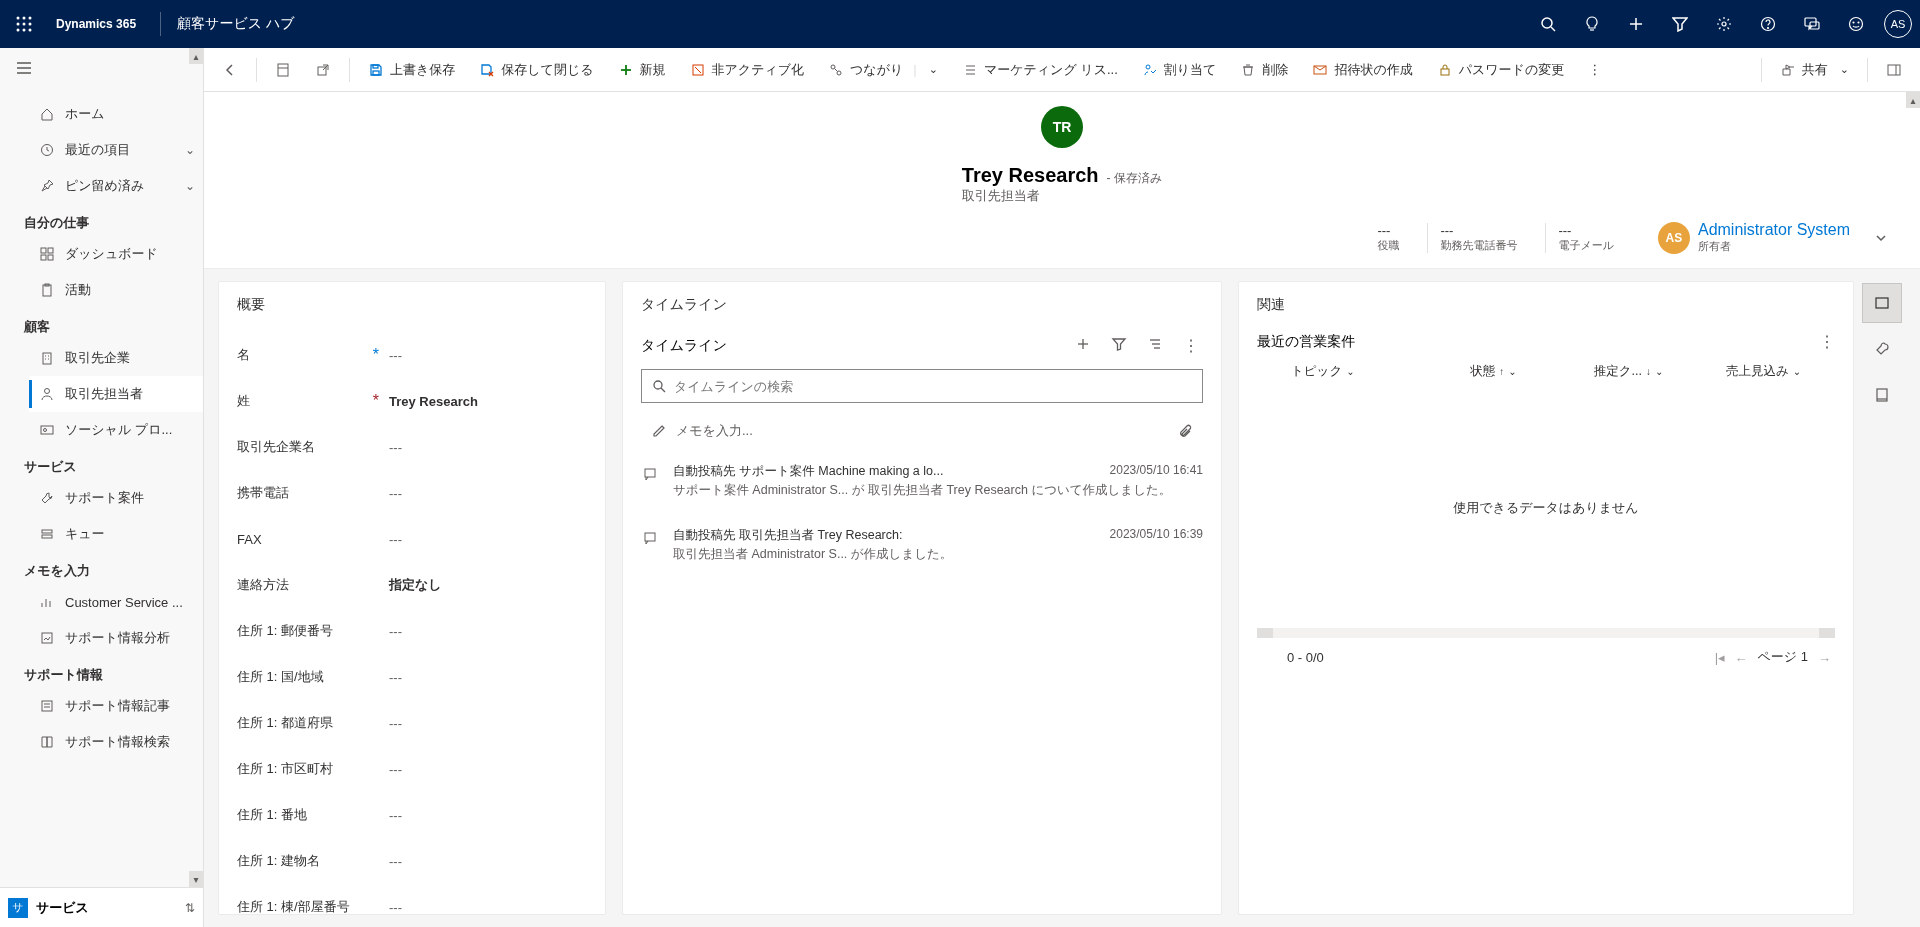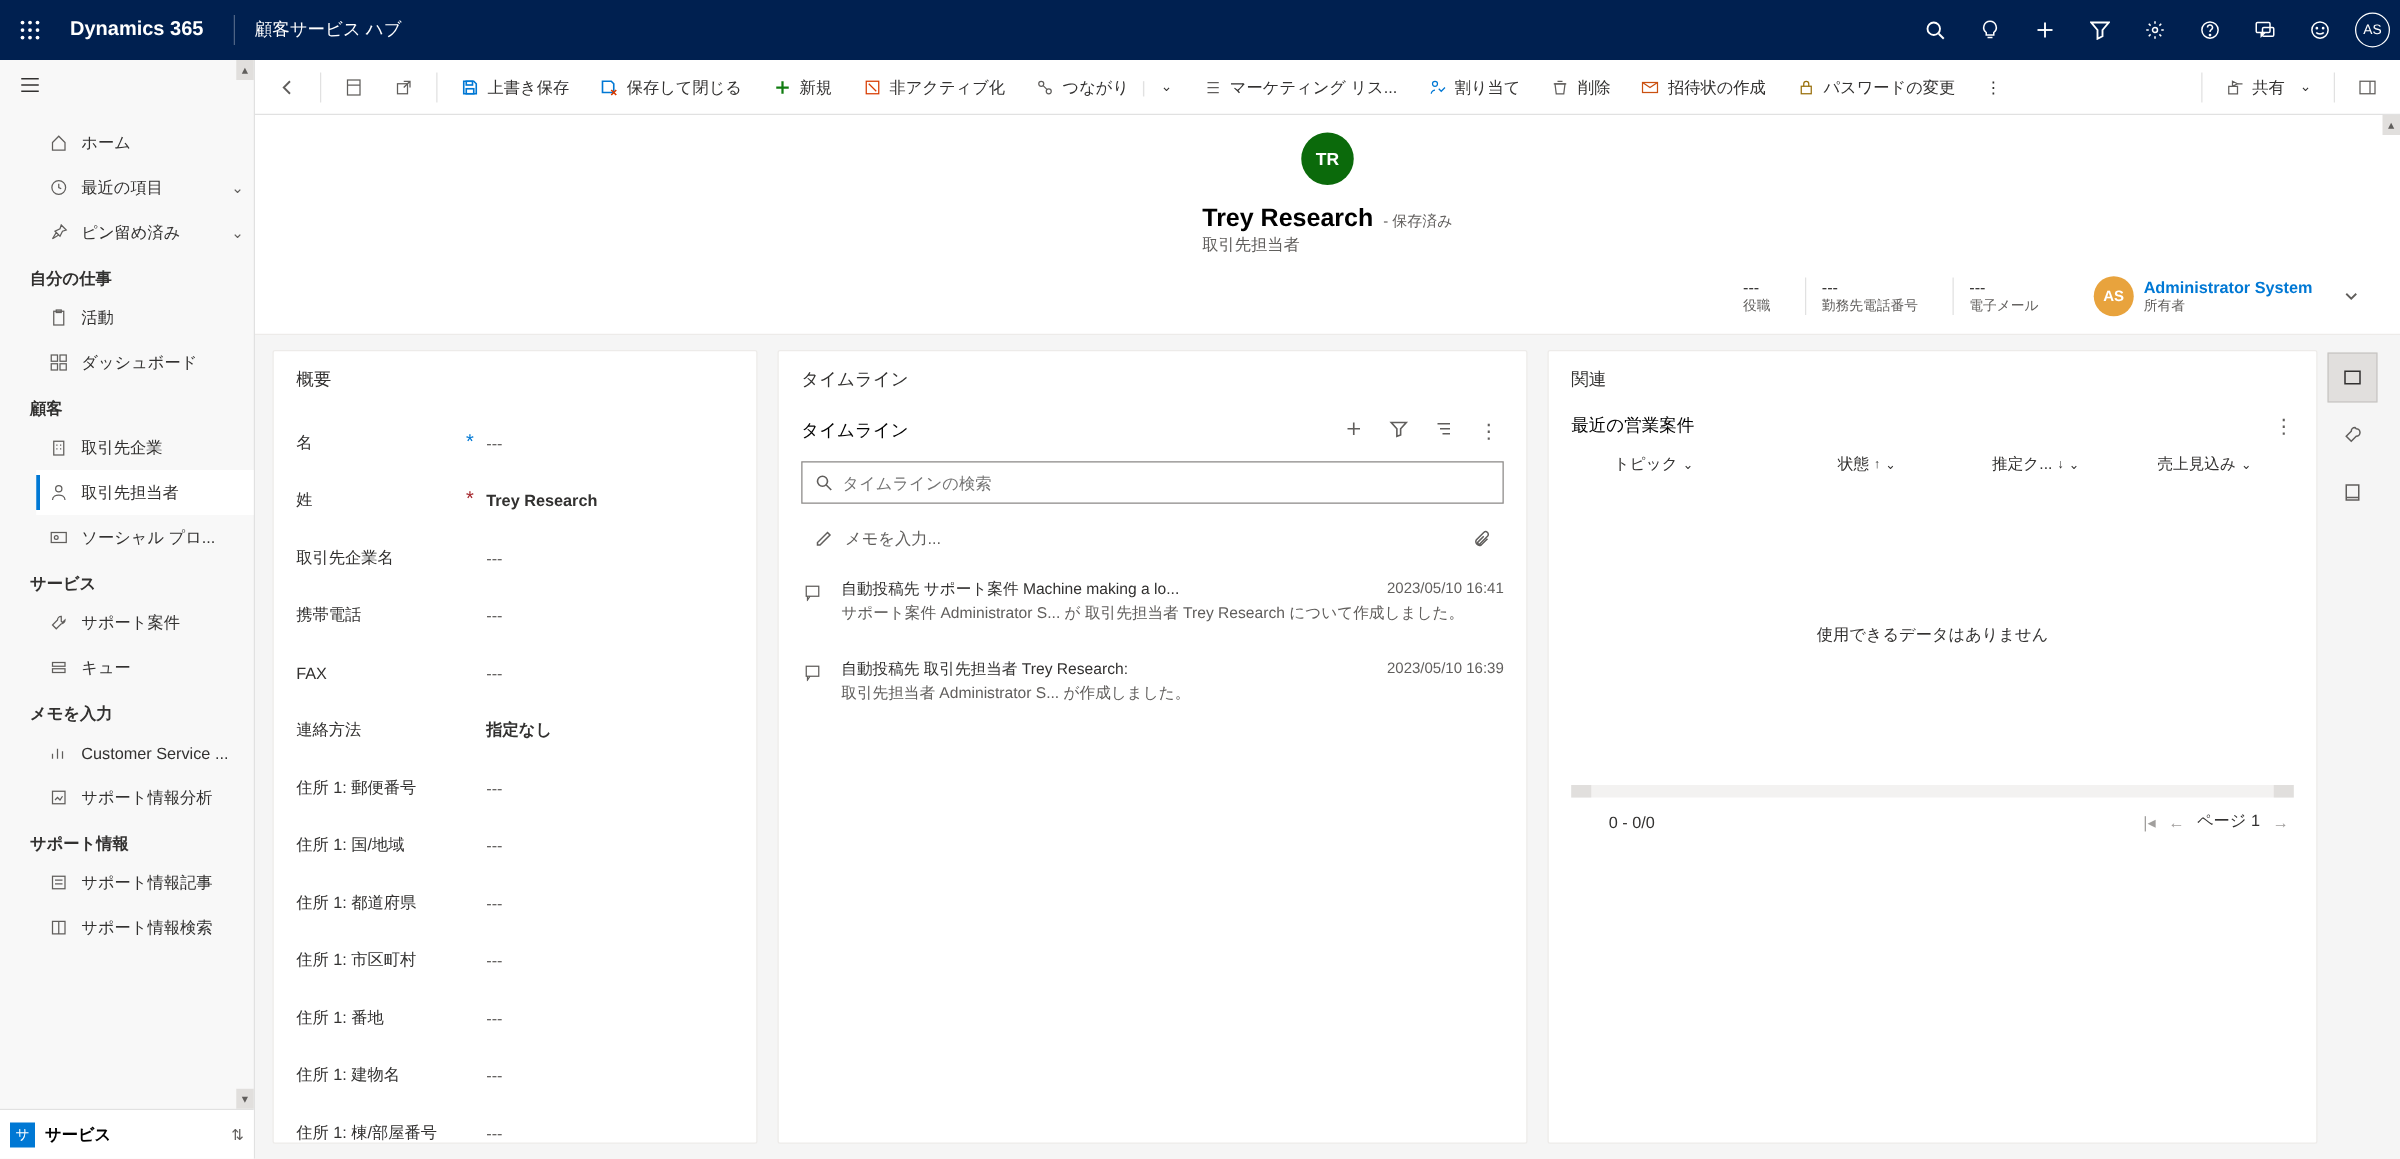--- a/index.html
+++ b/index.html
@@ -2,21 +2,21 @@
 <html><head>
 <meta charset="utf-8">
 <style>
 * { margin: 0; padding: 0; box-sizing: border-box; font-family: "Segoe UI", "Yu Gothic UI", sans-serif; }
 body { background: #fff; overflow: hidden; width: 1920px; height: 927px; }
 
 
 .topnav { background: #002050; height: 48px; display: flex; align-items: center; color: #fff; padding: 0 8px; }
 .topnav-left { display: flex; align-items: center; gap: 8px; flex: 1; }
 .waffle { width: 32px; height: 32px; display: flex; align-items: center; justify-content: center; cursor: pointer; }
-.brand { font-size: 16px; font-weight: 600; padding: 0 8px; }
+.brand { font-size: 12px; font-weight: 600; padding: 0 8px; }
 .divider-v { width: 1px; height: 24px; background: rgba(255,255,255,0.3); margin: 0 8px; }
 .app-name { font-size: 14px; }
 .topnav-right { display: flex; align-items: center; gap: 4px; }
 .topnav-icon { width: 40px; height: 40px; display: flex; align-items: center; justify-content: center; cursor: pointer; color: #fff; }
 .avatar { width: 28px; height: 28px; border-radius: 50%; border: 1px solid #fff; display: flex; align-items: center; justify-content: center; font-size: 11px; margin-left: 4px; }
 
 
 .shell { display: flex; height: calc(100% - 48px); }
 .hamburger { height: 40px; display: flex; align-items: center; justify-content: center; cursor: pointer; }
 .sidebar-scroll { flex: 1; overflow-y: auto; padding-top: 8px; }
@@ -49,21 +49,21 @@
 .record-status { font-size: 12px; color: #605e5c; }
 .record-subtitle { font-size: 13px; color: #605e5c; }
 .header-fields { margin-left: auto; display: flex; align-items: center; gap: 16px; }
 .hf { display: flex; flex-direction: column; padding: 0 12px; border-left: 1px solid #e1e1e1; }
 .hf:first-child { border-left: none; }
 .hf-val { font-size: 13px; color: #323130; }
 .hf-label { font-size: 11px; color: #605e5c; }
 .owner-block { display: flex; align-items: center; gap: 8px; padding-left: 16px; }
 .owner-avatar { width: 32px; height: 32px; border-radius: 50%; background: #e8a33d; color: #fff; display: flex; align-items: center; justify-content: center; font-size: 12px; font-weight: 600; position: relative; }
 .owner-text { display: flex; flex-direction: column; }
-.owner-name { font-size: 13px; color: #0078d4; font-weight: bold; }
+.owner-name { font-size: 16px; color: #0078d4; }
 
 
 .body { flex: 1; background: #f5f5f5; padding: 12px 14px; display: flex; gap: 16px; overflow: auto; }
 .col { background: #fff; border: 1px solid #edebe9; border-radius: 2px; padding: 14px 18px; }
 .col1 { width: 388px; }
 .col2 { flex: 1; min-width: 480px; }
 .col3 { width: 616px; }
 .col-title { font-size: 14px; font-weight: 400; color: #323130; margin-bottom: 18px; }
 
 
@@ -243,36 +243,36 @@
               </svg>
             </span>
             <span class="nav-label">ピン留め済み</span>
             <span class="nav-chevron">⌄</span>
           </div>
 
         <div class="nav-section">自分の仕事</div>
         <div class="nav-item">
             <span class="nav-icon">
               <svg width="14" height="14" viewBox="0 0 14 14" fill="none" stroke="currentColor">
-                <rect x="3" y="2" width="8" height="11"></rect>
-                <rect x="5" y="1" width="4" height="2"></rect>
-              </svg>
-            </span>
-            <span class="nav-label">活動</span>
-          </div>
-        <div class="nav-item">
-            <span class="nav-icon">
-              <svg width="14" height="14" viewBox="0 0 14 14" fill="none" stroke="currentColor">
                 <rect x="1" y="1" width="5" height="5"></rect>
                 <rect x="8" y="1" width="5" height="5"></rect>
                 <rect x="1" y="8" width="5" height="5"></rect>
                 <rect x="8" y="8" width="5" height="5"></rect>
               </svg>
             </span>
             <span class="nav-label">ダッシュボード</span>
+          </div>
+        <div class="nav-item">
+            <span class="nav-icon">
+              <svg width="14" height="14" viewBox="0 0 14 14" fill="none" stroke="currentColor">
+                <rect x="3" y="2" width="8" height="11"></rect>
+                <rect x="5" y="1" width="4" height="2"></rect>
+              </svg>
+            </span>
+            <span class="nav-label">活動</span>
           </div>
 
         <div class="nav-section">顧客</div>
         <div class="nav-item">
             <span class="nav-icon">
               <svg width="14" height="14" viewBox="0 0 14 14" fill="none" stroke="currentColor">
                 <rect x="3" y="2" width="8" height="11"></rect>
                 <line x1="5" y1="5" x2="6" y2="5"></line>
                 <line x1="8" y1="5" x2="9" y2="5"></line>
                 <line x1="5" y1="8" x2="6" y2="8"></line>

